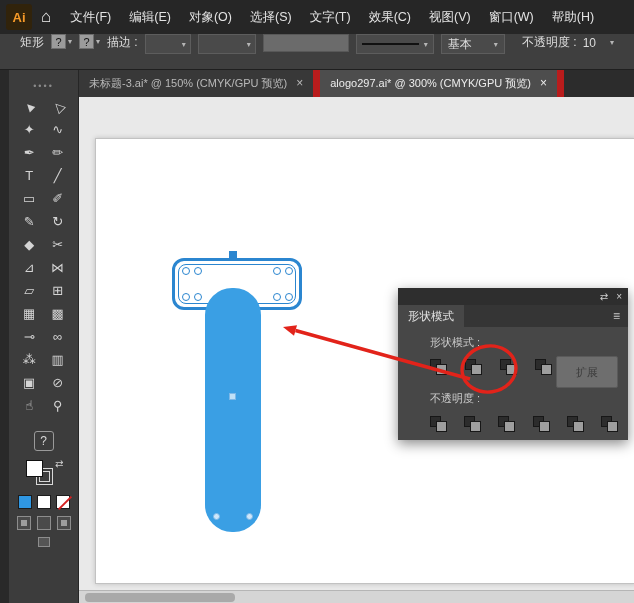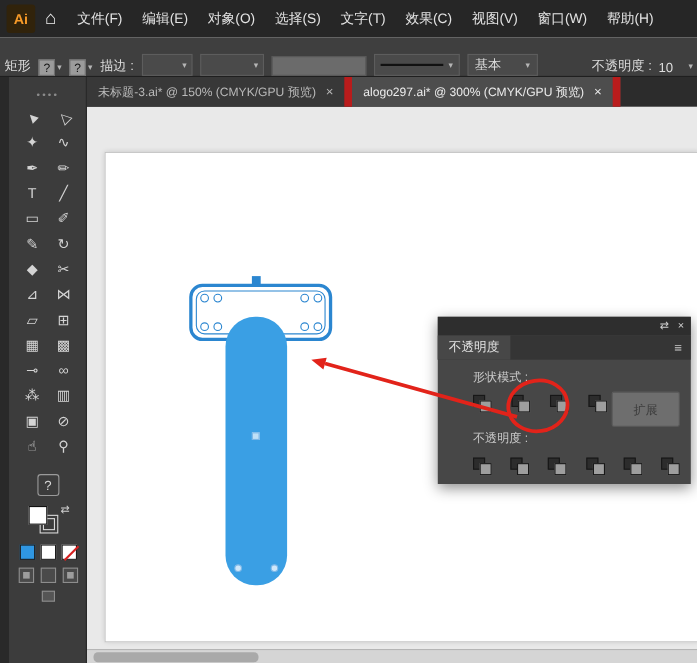--- a/index.html
+++ b/index.html
@@ -17,21 +17,21 @@
     color:#e3e3e3; font-size:12.5px; z-index:6; }
   .ai-logo { width:26px; height:26px; background:#31230b; color:#f79a28;
     font-weight:bold; font-size:13px; display:flex; align-items:center;
     justify-content:center; border-radius:3px; flex:0 0 auto; }
   .home-icon { color:#eee; font-size:17px; margin:0 10px 0 9px; }
   .menu-item { padding:0 9px; line-height:34px; white-space:nowrap; cursor:default; }
 
   
   .controlbar { position:absolute; left:0; top:34px; width:634px; height:36px;
     background:#3f3f3f; border-bottom:1px solid #1f1f1f; display:flex;
-    align-items:flex-end; gap:7px; padding:0 4px; color:#ddd; font-size:12px;
+    align-items:flex-start; gap:7px; padding:0 20px; color:#ddd; font-size:12px;
     z-index:6; overflow:hidden; }
   .cb-label { white-space:nowrap; }
   .swatch-combo { display:flex; align-items:center; gap:2px; }
   .swatch { width:15px; height:15px; background:#9b9b9b; border:1px solid #6e6e6e;
     color:#151515; font-size:11px; display:flex; align-items:center; justify-content:center; }
   .caret { color:#b5b5b5; font-size:8px; }
   .mini-select { height:20px; background:#4a4a4a; border:1px solid #5d5d5d;
     display:flex; align-items:center; justify-content:flex-end; padding:0 4px; }
   .w46{width:46px} .w58{width:58px} .w64{width:64px; justify-content:space-between; padding:0 6px;}
   .disabled-box { width:86px; height:18px; background:#6b6b6b; border:1px solid #585858; }
@@ -380,21 +380,21 @@
     <div class="hscroll-thumb"></div>
   </div>
 </div>
 
 <div class="pf-panel">
   <div class="pf-header">
     <span>⇄</span>
     <span>×</span>
   </div>
   <div class="pf-tabs">
-    <div class="pf-tab">不透明度</div>
+    <div class="pf-tab">形状模式</div>
     <span class="pf-menu">≡</span>
   </div>
   <div class="pf-body">
     <div class="pf-label">形状模式 :</div>
     <div class="pf-row">
 
         <div class="pf-btn">
           <span class="pf-a"></span>
           <span class="pf-b"></span>
         </div>

